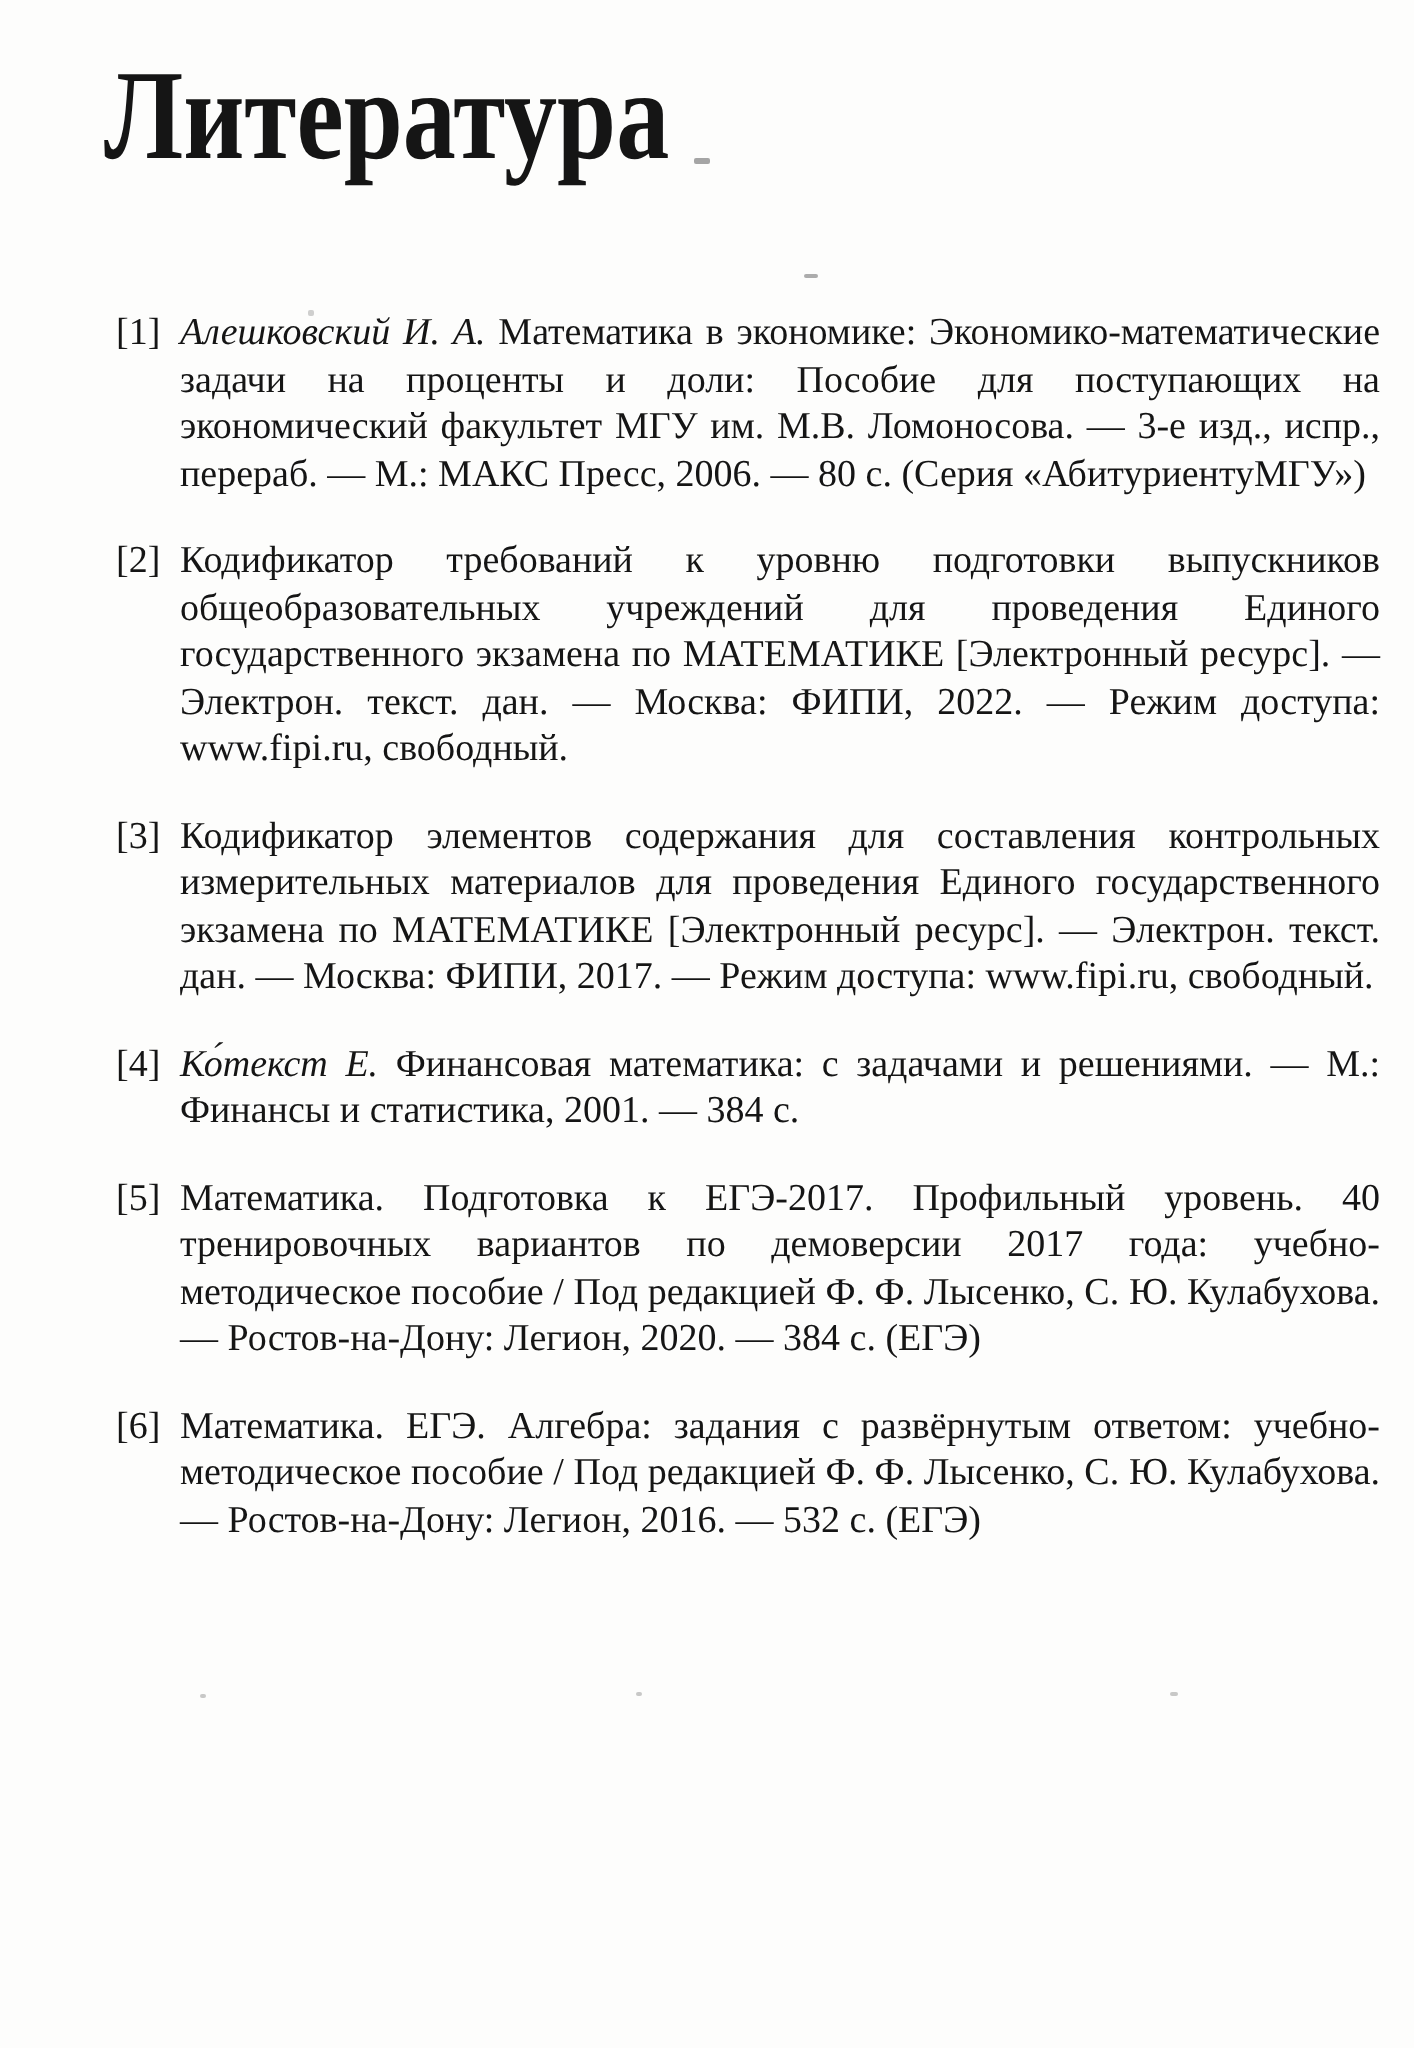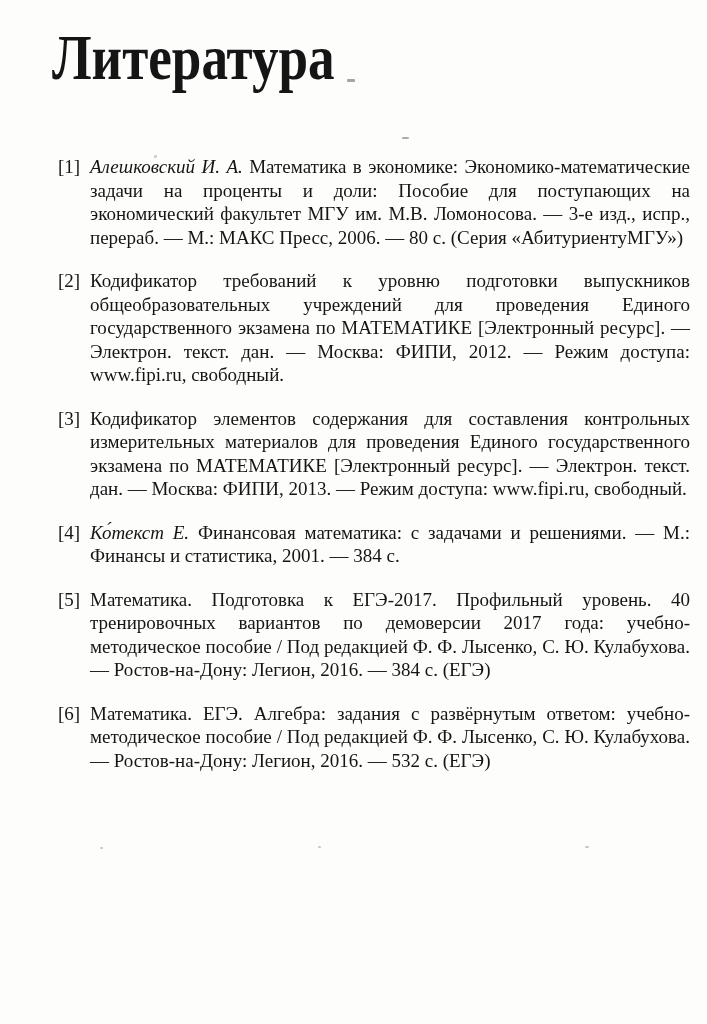--- a/index.html
+++ b/index.html
@@ -73,36 +73,36 @@
 
   <div class="refs">
 
     <div class="ref">
       <span class="ref-label">[1]</span>
       <div class="ref-body"><i class="author">Алешковский И. А.</i> <span>Математика в экономике: Экономико-математические задачи на проценты и доли: Пособие для поступающих на экономический факультет МГУ им. М.В. Ломоносова. — 3-е изд., испр., перераб. — М.: МАКС Пресс, 2006. — 80 с. (Серия «АбитуриентуМГУ»)</span></div>
     </div>
 
     <div class="ref">
       <span class="ref-label">[2]</span>
-      <div class="ref-body"><i class="author"></i> <span>Кодификатор требований к уровню подготовки выпускников общеобразовательных учреждений для проведения Единого государственного экзамена по МАТЕМАТИКЕ [Электронный ресурс]. — Электрон. текст. дан. — Москва: ФИПИ, 2012. — Режим доступа: www.fipi.ru, свободный.</span></div>
+      <div class="ref-body"><i class="author"></i> <span>Кодификатор требований к уровню подготовки выпускников общеобразовательных учреждений для проведения Единого государственного экзамена по МАТЕМАТИКЕ [Электронный ресурс]. — Электрон. текст. дан. — Москва: ФИПИ, 2022. — Режим доступа: www.fipi.ru, свободный.</span></div>
     </div>
 
     <div class="ref">
       <span class="ref-label">[3]</span>
-      <div class="ref-body"><i class="author"></i> <span>Кодификатор элементов содержания для составления контрольных измерительных материалов для проведения Единого государственного экзамена по МАТЕМАТИКЕ [Электронный ресурс]. — Электрон. текст. дан. — Москва: ФИПИ, 2013. — Режим доступа: www.fipi.ru, свободный.</span></div>
+      <div class="ref-body"><i class="author"></i> <span>Кодификатор элементов содержания для составления контрольных измерительных материалов для проведения Единого государственного экзамена по МАТЕМАТИКЕ [Электронный ресурс]. — Электрон. текст. дан. — Москва: ФИПИ, 2017. — Режим доступа: www.fipi.ru, свободный.</span></div>
     </div>
 
     <div class="ref">
       <span class="ref-label">[4]</span>
       <div class="ref-body"><i class="author">Ко́текст Е.</i> <span>Финансовая математика: с задачами и решениями. — М.: Финансы и статистика, 2001. — 384 с.</span></div>
     </div>
 
     <div class="ref">
       <span class="ref-label">[5]</span>
-      <div class="ref-body"><i class="author"></i> <span>Математика. Подготовка к ЕГЭ-2017. Профильный уровень. 40 тренировочных вариантов по демоверсии 2017 года: учебно-методическое пособие / Под редакцией Ф. Ф. Лысенко, С. Ю. Кулабухова. — Ростов-на-Дону: Легион, 2016. — 384 с. (ЕГЭ)</span></div>
+      <div class="ref-body"><i class="author"></i> <span>Математика. Подготовка к ЕГЭ-2017. Профильный уровень. 40 тренировочных вариантов по демоверсии 2017 года: учебно-методическое пособие / Под редакцией Ф. Ф. Лысенко, С. Ю. Кулабухова. — Ростов-на-Дону: Легион, 2020. — 384 с. (ЕГЭ)</span></div>
     </div>
 
     <div class="ref">
       <span class="ref-label">[6]</span>
       <div class="ref-body"><i class="author"></i> <span>Математика. ЕГЭ. Алгебра: задания с развёрнутым ответом: учебно-методическое пособие / Под редакцией Ф. Ф. Лысенко, С. Ю. Кулабухова. — Ростов-на-Дону: Легион, 2016. — 532 с. (ЕГЭ)</span></div>
     </div>
 
   </div>
 
   <div class="speck s1"></div>

